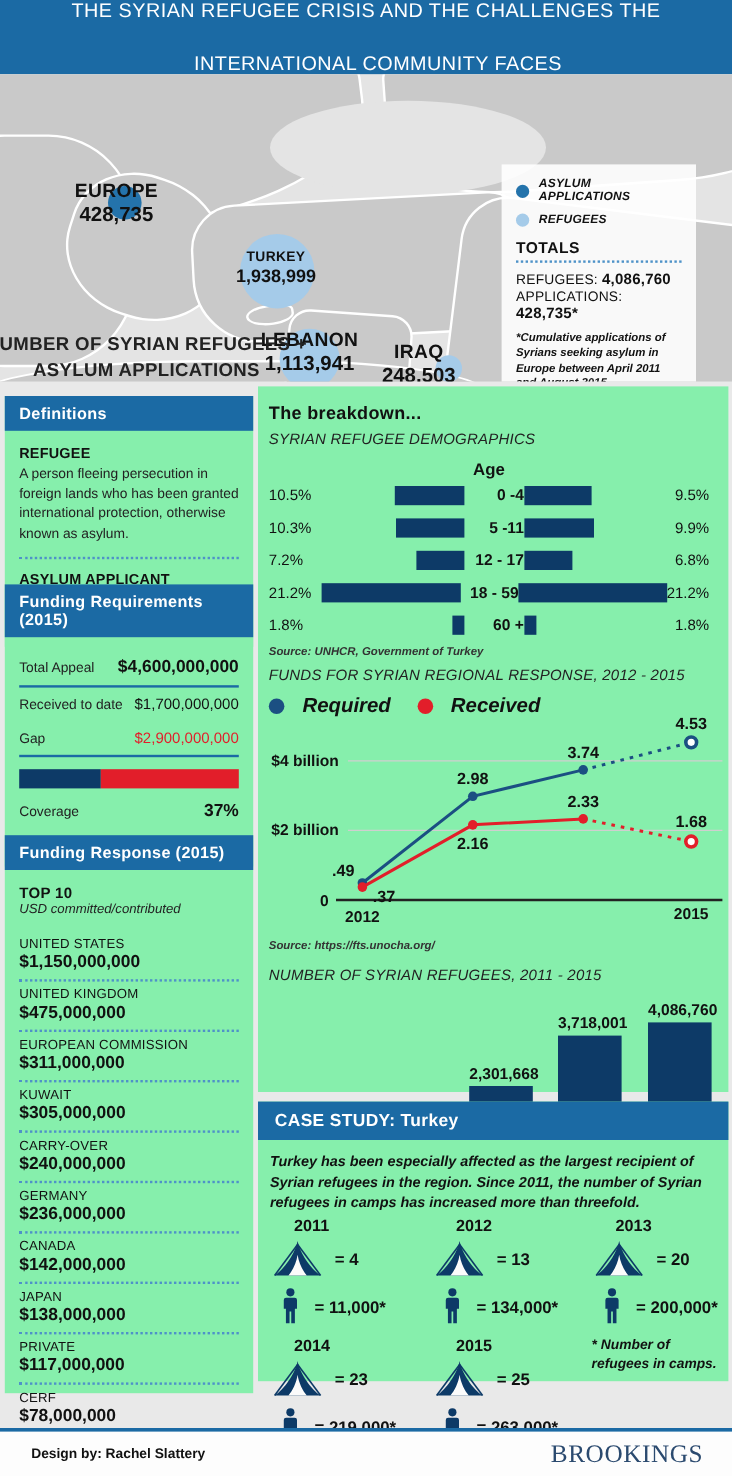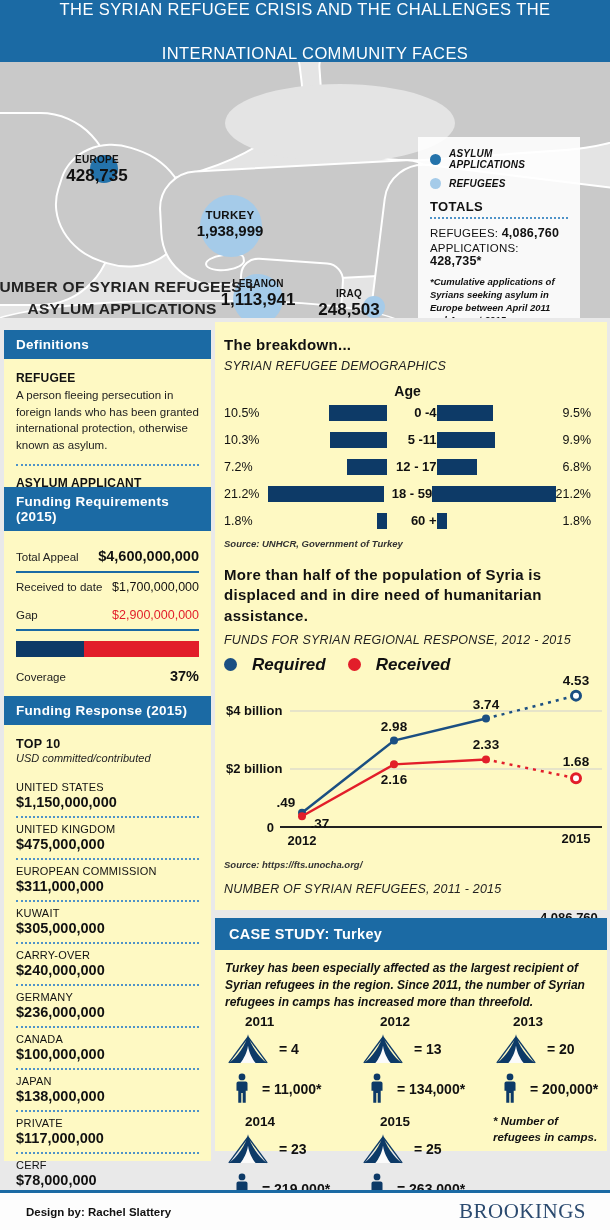--- a/index.html
+++ b/index.html
@@ -14,40 +14,40 @@
   .hdr b{font-weight:400;}
 
   
   .map{position:absolute;left:0;top:62px;width:610px;height:256px;background:#e4e4e4;overflow:hidden;}
   .land{position:absolute;background:#c9c9c9;border:2px solid #fff;}
   .sea{position:absolute;background:#e4e4e4;}
   .dot{position:absolute;border-radius:50%;}
   .dot-asylum{background:#2473ab;}
   .dot-refugees{background:#a5cbe9;}
   .loc{position:absolute;transform:translate(-50%,-50%);text-align:center;line-height:1.15;}
-  .loc .nm{font-size:10px;font-weight:bold;letter-spacing:.3px;}
+  .loc .nm{font-size:16px;font-weight:bold;letter-spacing:.3px;}
   .loc .val{font-size:17px;font-weight:800;}
   .loc-turkey .nm{font-size:11.5px;}
   .loc-turkey .val{font-size:15px;}
   .map-title{position:absolute;left:122px;top:236px;transform:translate(-50%,-50%);
              text-align:center;font-size:15.5px;font-weight:800;color:#222;line-height:1.4;letter-spacing:.3px;}
 
   .legend{position:absolute;left:418px;top:75px;width:162px;background:rgba(255,255,255,.88);
           padding:11px 12px 10px 12px;box-sizing:border-box;}
   .lg-item{display:flex;align-items:center;margin-bottom:8px;}
   .lg-dot{width:11px;height:11px;border-radius:50%;margin-right:8px;flex:none;}
   .lg-lab{font-size:10px;font-style:italic;font-weight:bold;letter-spacing:.2px;}
   .lg-totals{font-size:13px;font-weight:800;margin:10px 0 3px 0;letter-spacing:.4px;}
   .lg-dotline{border-bottom:2px dotted #4e92c8;margin-bottom:7px;}
   .lg-row{font-size:11.5px;margin-bottom:2px;letter-spacing:.2px;}
   .lg-row b{font-size:12.5px;font-weight:800;}
   .lg-note{font-size:9.5px;font-style:italic;font-weight:bold;margin-top:8px;line-height:1.35;}
 
   
-  .panel{position:absolute;background:#fef9c3;box-sizing:border-box;}
+  .panel{position:absolute;background:#86efac;box-sizing:border-box;}
   .sec-head{background:#1b6aa4;color:#fff;font-weight:800;font-size:13.5px;
             padding:7px 12px;letter-spacing:.3px;}
   .dotline{border-bottom:2px dotted #4e92c8;}
 
   
   .def-body{padding:12px 12px 6px 12px;}
   .def-term{font-size:12px;font-weight:800;margin-bottom:2px;letter-spacing:.2px;}
   .def-text{font-size:11.5px;line-height:1.45;color:#222;}
   .def-body .dotline{margin:10px 0;}
 
@@ -254,21 +254,21 @@
       <div class="donor dotted">
           <div class="dn">CARRY-OVER</div>
           <div class="da">$240,000,000</div>
         </div>
       <div class="donor dotted">
           <div class="dn">GERMANY</div>
           <div class="da">$236,000,000</div>
         </div>
       <div class="donor dotted">
           <div class="dn">CANADA</div>
-          <div class="da">$100,000,000</div>
+          <div class="da">$142,000,000</div>
         </div>
       <div class="donor dotted">
           <div class="dn">JAPAN</div>
           <div class="da">$138,000,000</div>
         </div>
       <div class="donor dotted">
           <div class="dn">PRIVATE</div>
           <div class="da">$117,000,000</div>
         </div>
       <div class="donor">
@@ -336,21 +336,20 @@
             </span>
             <span class="pyr-age">60 +</span>
             <span class="pyr-rbars">
               <span class="pyr-bar" style="width: 8.49057%;"></span>
             </span>
             <span class="pyr-r">1.8%</span>
           </div>
         </div>
       <div class="src" style="margin-top:4px;">Source: UNHCR, Government of Turkey</div>
 
-      <div class="blk-title" style="margin-top:16px;line-height:1.35;">More than half of the population of Syria is displaced and in dire need of humanitarian assistance.</div>
       <div class="blk-sub" style="margin-top:7px;">FUNDS FOR SYRIAN REGIONAL RESPONSE, 2012 - 2015</div>
       <div class="lc-legend">
         <span class="lg-dot" id="lgd-required" style="background: rgb(27, 79, 130);"></span>
         <span class="ll" style="margin-left:7px;">Required</span>
         <span class="lg-dot" id="lgd-received" style="background: rgb(226, 30, 42);"></span>
         <span class="ll" style="margin-left:7px;">Received</span>
       </div>
       <div id="funds-chart"><svg width="384" height="180">
             <line x1="66" y1="36" x2="378" y2="36" stroke="#cfcfcf" stroke-width="1"></line>
             <text x="2" y="40" text-anchor="start" font-size="13" font-weight="bold" fill="#111">$4 billion</text>

